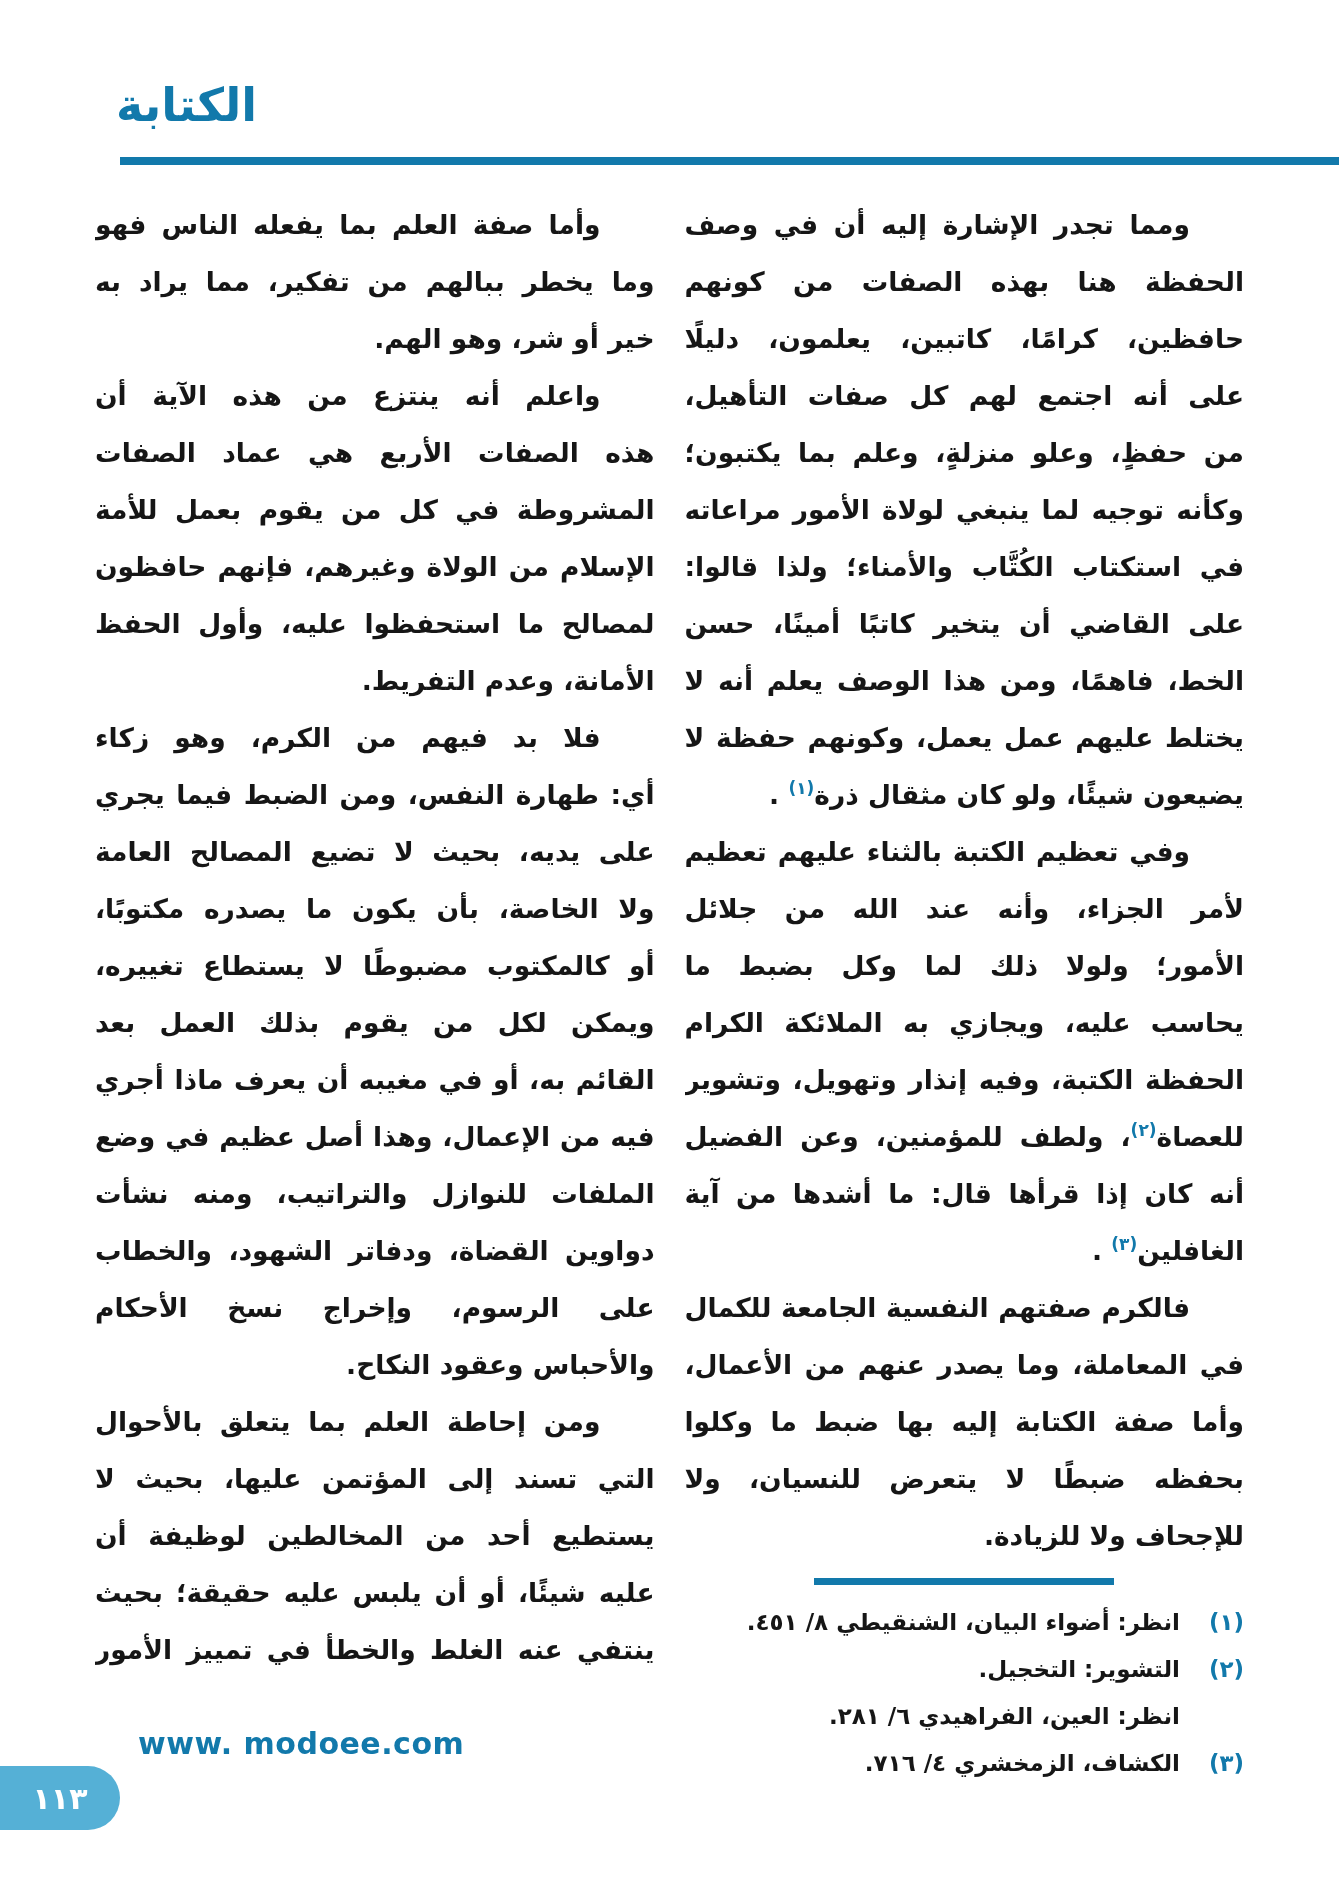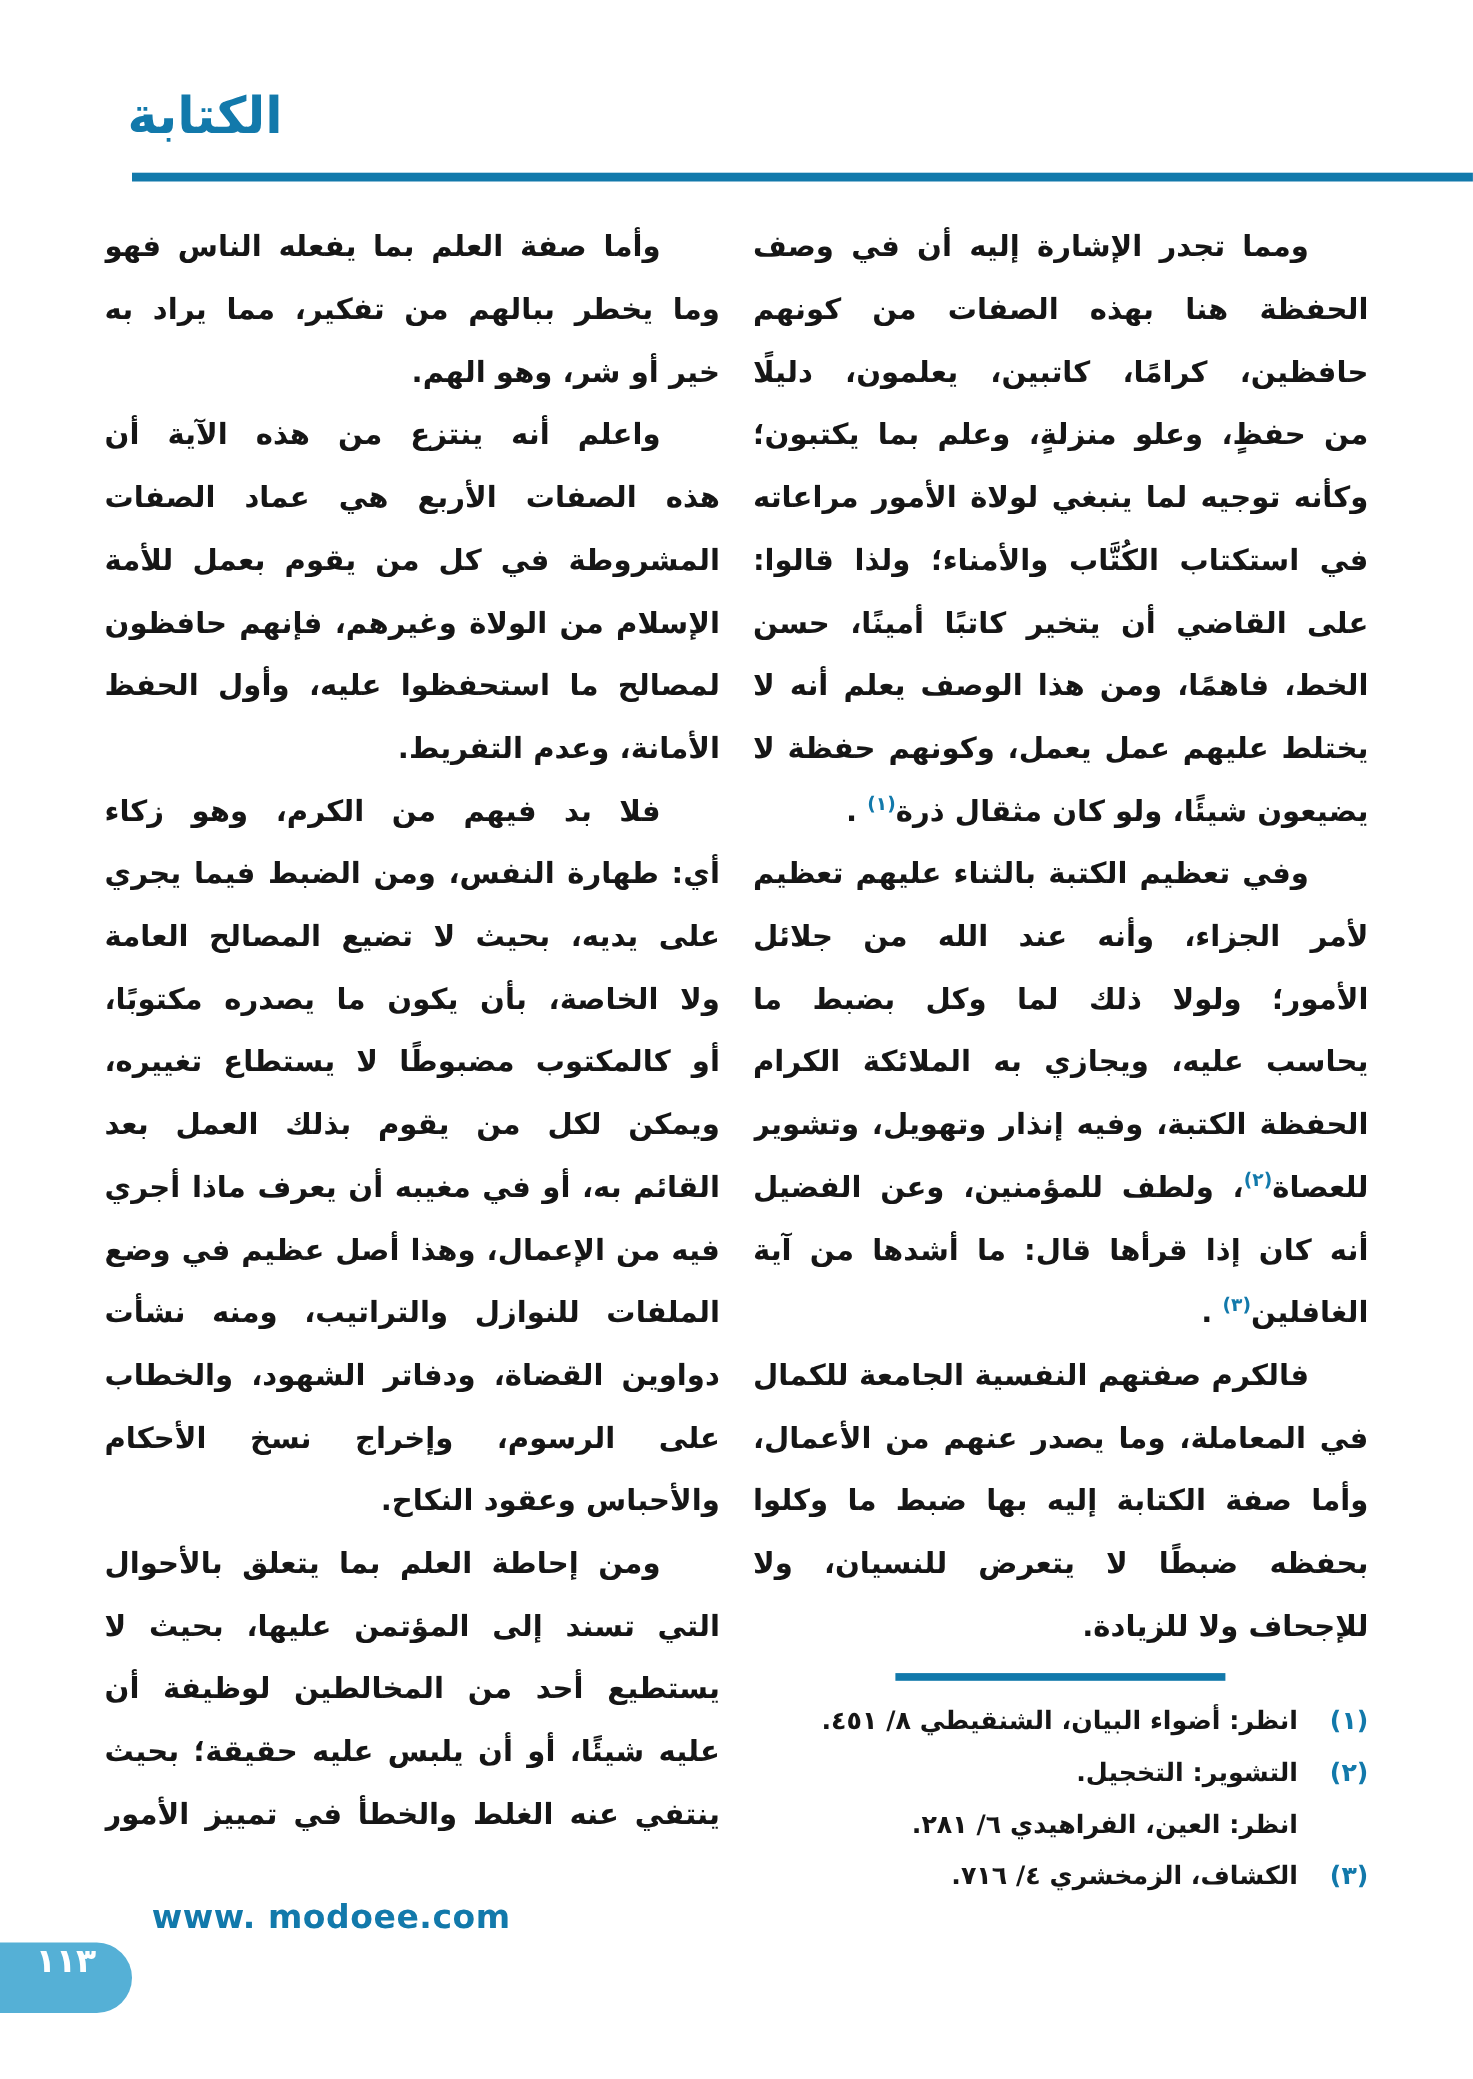--- a/index.html
+++ b/index.html
@@ -54,21 +54,21 @@
   .fnrow{display:flex;gap:8px;font-size:23px;line-height:47px;font-weight:700;}
   .fnnum{color:var(--accent);min-width:56px;text-align:right;flex:0 0 auto;}
   .fntext{color:var(--ink);white-space:nowrap;overflow:hidden;}
   
   .pagenum-pill{
     position:absolute;left:0;top:1766px;
     width:120px;height:64px;
     background:var(--accent-light);
     border-radius:0 32px 32px 0;
     color:#ffffff;font-size:30px;font-weight:700;
-    display:flex;justify-content:center;
+    display:flex;align-items:center;justify-content:center;
   }
   .site-url{
     position:absolute;left:138px;top:1726px;
     color:var(--accent);font-size:30px;font-weight:600;
     direction:ltr;letter-spacing:0.5px;
   }
 </style>
 </head>
 <body>
 
@@ -77,20 +77,21 @@
   <div class="header-title">الكتابة</div>
   <div class="header-rule"></div>
 
   <div class="content">
 
     <div class="col">
       <p class="para">
         <span class="ln ind">ومما تجدر الإشارة إليه أن في وصف</span>
         <span class="ln">الحفظة هنا بهذه الصفات من كونهم</span>
         <span class="ln">حافظين، كرامًا، كاتبين، يعلمون، دليلًا</span>
+        <span class="ln">على أنه اجتمع لهم كل صفات التأهيل،</span>
         <span class="ln">من حفظٍ، وعلو منزلةٍ، وعلم بما يكتبون؛</span>
         <span class="ln">وكأنه توجيه لما ينبغي لولاة الأمور مراعاته</span>
         <span class="ln">في استكتاب الكُتَّاب والأمناء؛ ولذا قالوا:</span>
         <span class="ln">على القاضي أن يتخير كاتبًا أمينًا، حسن</span>
         <span class="ln">الخط، فاهمًا، ومن هذا الوصف يعلم أنه لا</span>
         <span class="ln">يختلط عليهم عمل يعمل، وكونهم حفظة لا</span>
         <span class="ln end"><span>يضيعون شيئًا، ولو كان مثقال ذرة</span><sup class="fnref">(١)</sup><span> .</span></span>
       </p>
       <p class="para">
         <span class="ln ind">وفي تعظيم الكتبة بالثناء عليهم تعظيم</span>

